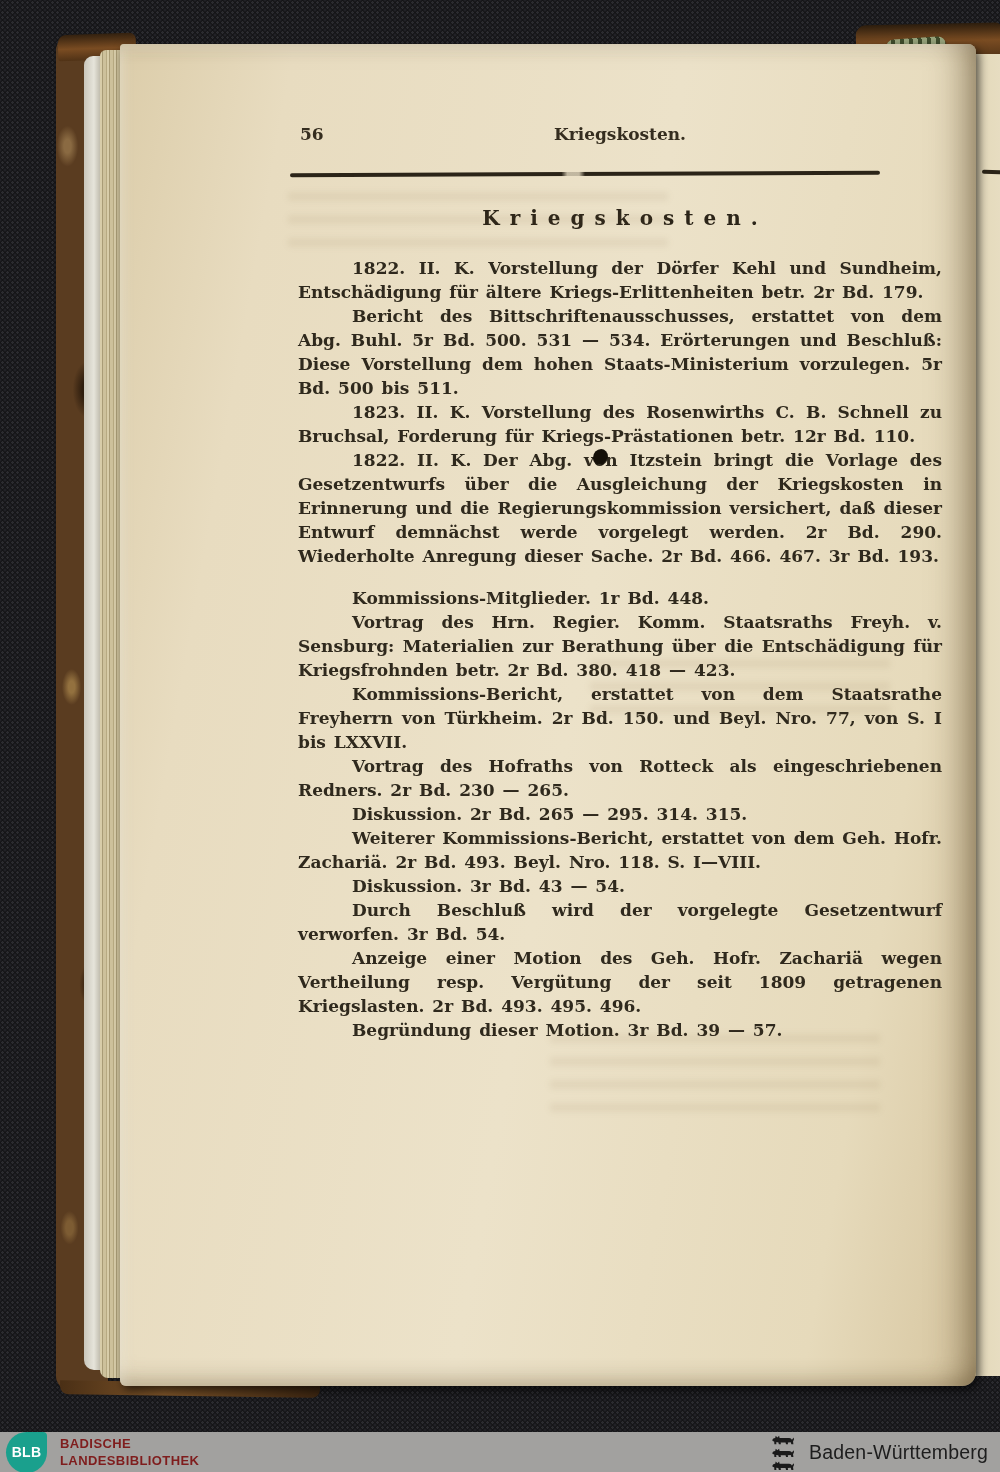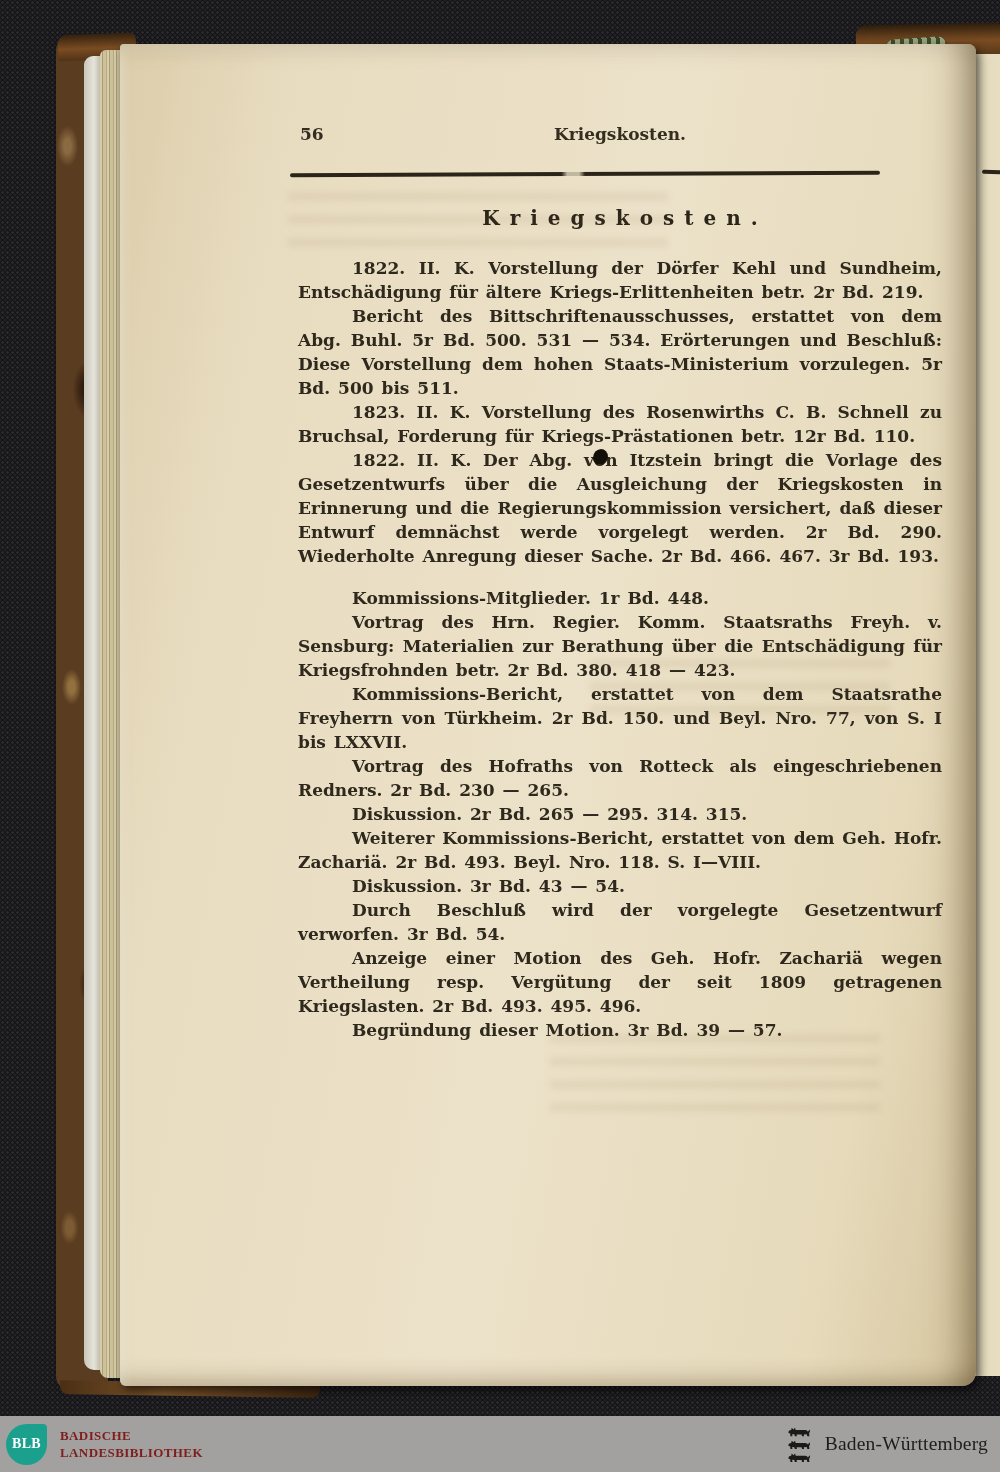--- a/index.html
+++ b/index.html
@@ -113,25 +113,25 @@
   }
   .textcol p{margin:0;text-indent:54px;}
   .sec2{margin-top:18px;}
   .ink-blot{
     position:absolute;left:473px;top:405px;width:15px;height:16px;
     background:radial-gradient(circle at 45% 45%,#141008 60%,rgba(20,16,8,.5) 85%,transparent);
     border-radius:60% 50% 55% 45%;
   }
   
   .footer{
-    position:absolute;left:0;right:0;bottom:0;height:56px;
+    position:absolute;left:0;right:0;bottom:0;height:40px;
     background:#a2a19f;
     display:flex;align-items:center;justify-content:space-between;
     box-sizing:border-box;padding:0 12px 0 6px;
-    font-family:Liberation Serif, serif;
+    font-family:Liberation Sans, sans-serif;
   }
   .footer-left{display:flex;align-items:center;}
   .blb-logo{
     width:41px;height:41px;background:#1aa08d;
     border-radius:50% 10% 50% 50%;
     display:flex;align-items:center;justify-content:center;
     color:#fff;font-weight:bold;font-size:14px;letter-spacing:.3px;
   }
   .lib-name{
     margin-left:13px;font-weight:bold;font-size:13px;line-height:17px;
@@ -168,21 +168,21 @@
       <span class="pagenum">56</span>
       <span class="runtitle">Kriegskosten.</span>
     </div>
     <div class="headrule"></div>
 
     <h1 class="title">Kriegskosten.</h1>
 
     <div class="textcol">
       <div class="sec1">
 
-      <p>1822. II. K. Vorstellung der Dörfer Kehl und Sundheim, Entschädigung für ältere Kriegs-Erlittenheiten betr. 2r Bd. 219.</p>
+      <p>1822. II. K. Vorstellung der Dörfer Kehl und Sundheim, Entschädigung für ältere Kriegs-Erlittenheiten betr. 2r Bd. 179.</p>
           <p>Bericht des Bittschriftenausschusses, erstattet von dem Abg. Buhl. 5r Bd. 500. 531 — 534. Erörterungen und Beschluß: Diese Vorstellung dem hohen Staats-Ministerium vorzulegen. 5r Bd. 500 bis 511.</p>
           <p>1823. II. K. Vorstellung des Rosenwirths C. B. Schnell zu Bruchsal, Forderung für Kriegs-Prästationen betr. 12r Bd. 110.</p>
           <p>1822. II. K. Der Abg. von Itzstein bringt die Vorlage des Gesetzentwurfs über die Ausgleichung der Kriegskosten in Erinnerung und die Regierungskommission versichert, daß dieser Entwurf demnächst werde vorgelegt werden. 2r Bd. 290. Wiederholte Anregung dieser Sache. 2r Bd. 466. 467. 3r Bd. 193.</p>
         </div>
       <div class="sec2">
 
           <p>Kommissions-Mitglieder. 1r Bd. 448.</p>
           <p>Vortrag des Hrn. Regier. Komm. Staatsraths Freyh. v. Sensburg: Materialien zur Berathung über die Entschädigung für Kriegsfrohnden betr. 2r Bd. 380. 418 — 423.</p>
           <p>Kommissions-Bericht, erstattet von dem Staatsrathe Freyherrn von Türkheim. 2r Bd. 150. und Beyl. Nro. 77, von S. I bis LXXVII.</p>
           <p>Vortrag des Hofraths von Rotteck als eingeschriebenen Redners. 2r Bd. 230 — 265.</p>

